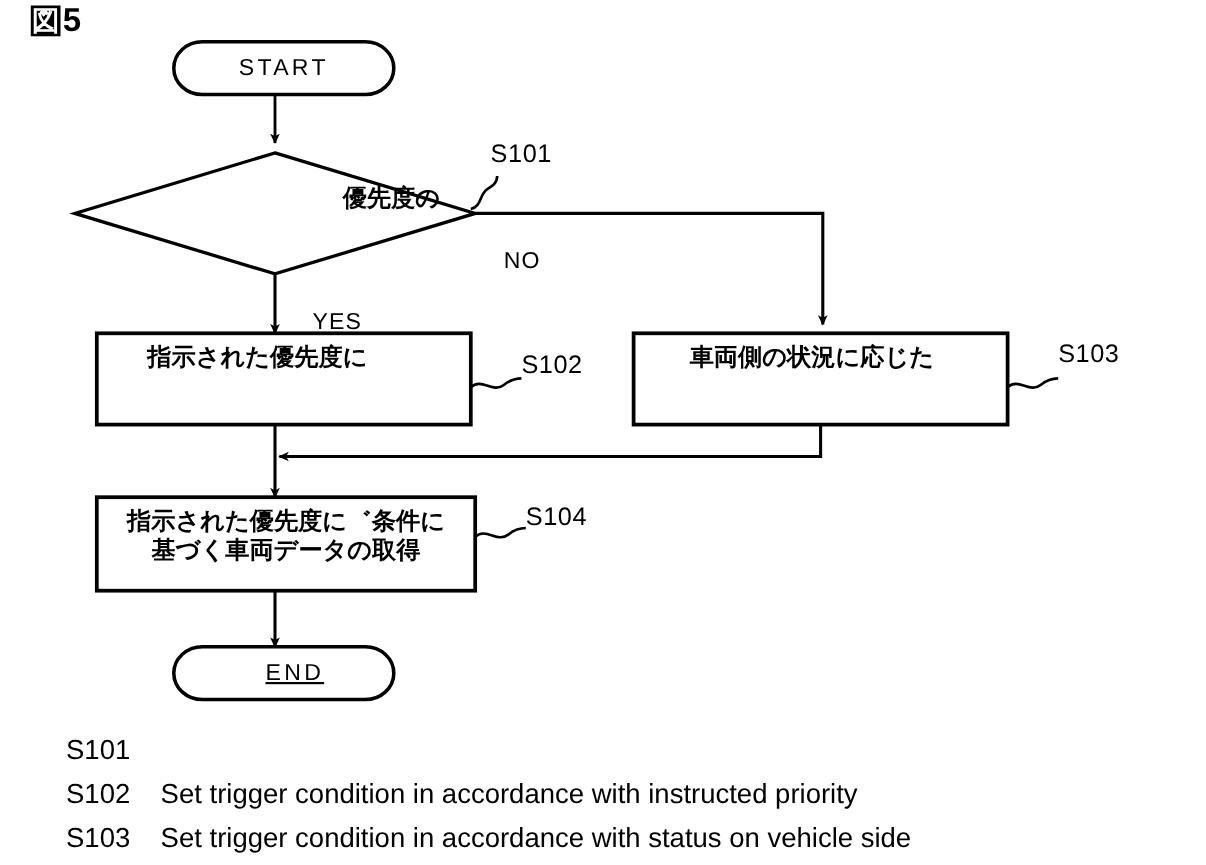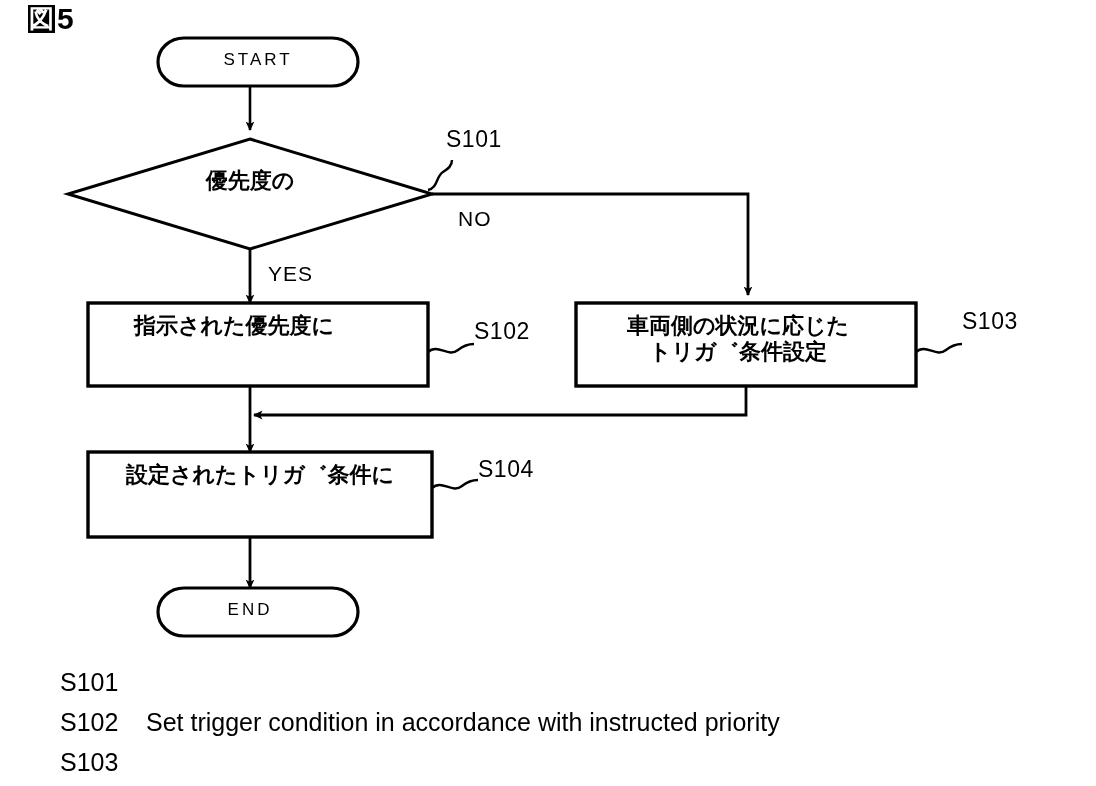--- a/index.html
+++ b/index.html
@@ -57,36 +57,37 @@
   
   .node-text {
     position: absolute;
     text-align: center;
     font-family: "DejaVu Sans", sans-serif;
     white-space: nowrap;
     line-height: 1.18;
   }
   .terminal-text {
     font-family: "Liberation Sans", sans-serif;
-    font-size: 17px;
+    font-size: 21px;
     letter-spacing: 3px;
     font-weight: 400;
   }
   .jp {
     font-size: 22px;
     font-weight: 600;
   }
   .jp .line {
     display: block;
   }
   .branch-label {
     position: absolute;
     font-family: "Liberation Sans", sans-serif;
     font-size: 21px;
     letter-spacing: 1px;
+    margin-top: 19px;
   }
   .step-label {
     position: absolute;
     font-family: "Liberation Sans", sans-serif;
     font-size: 23px;
     letter-spacing: 0.5px;
   }
   
   .legend {
     position: absolute;
@@ -154,57 +155,58 @@
 
     <path d="M432,488 C442,479 452,494 462,486 C467,482 472,480 478,480" fill="none" stroke="#000000" stroke-width="2.4"></path>
 
     <line x1="250" y1="537" x2="250" y2="588" stroke="#000000" stroke-width="2.8" marker-end="url(#arrowhead)"></line>
 
     <rect x="158" y="588" rx="26" ry="26" width="200" height="48" fill="#ffffff" stroke="#000000" stroke-width="3.2"></rect>
   </svg>
 
   <div class="node-text terminal-text" style="left:158px; top:50px; width:200px;">START</div>
 
-  <div class="node-text jp" style="left:100px; top:168px; width:300px;">
+  <div class="node-text jp" style="left:100px; top:168px; width:300px;text-align:right;">
     <span class="line">優先度の</span>
   </div>
 
   <div class="step-label" style="left:446px; top:126px;">S101</div>
 
   <div class="branch-label" style="left:458px; top:207px;">NO</div>
 
-  <div class="branch-label" style="left:268px; top:262px;">YES</div>
+  <div class="branch-label" style="left:284px; top:262px;">YES</div>
 
   <div class="node-text jp" style="left:88px; top:313px; width:292px;">
     <span class="line">指示された優先度に</span>
   </div>
 
   <div class="step-label" style="left:474px; top:318px;">S102</div>
 
   <div class="node-text jp" style="left:576px; top:313px; width:324px;">
     <span class="line">車両側の状況に応じた</span>
-    <span class="line">トリガ゛条件設定</span>
   </div>
 
   <div class="step-label" style="left:962px; top:308px;">S103</div>
 
   <div class="node-text jp" style="left:88px; top:462px; width:344px;">
-    <span class="line">設定されたトリガ゛条件に</span>
+    <span class="line">指示された優先度に゛条件に</span>
+    <span class="line">基づく車両データの取得</span>
   </div>
 
   <div class="step-label" style="left:478px; top:456px;">S104</div>
 
-  <div class="node-text terminal-text" style="left:144px; top:600px; width:212px;">END</div>
+  <div class="node-text terminal-text" style="left:162px; top:600px; width:212px;text-decoration:underline;">END</div>
 
   <div class="legend">
     <div class="legend-row">
       <span class="legend-code">S101</span>
     </div>
     <div class="legend-row">
       <span class="legend-code">S102</span>
       <span class="legend-desc">Set trigger condition in accordance with instructed priority</span>
     </div>
     <div class="legend-row">
       <span class="legend-code">S103</span>
+      <span class="legend-desc">Set trigger condition in accordance with status on vehicle side</span>
     </div>
   </div>
 
 </div>
 
 </body></html>

